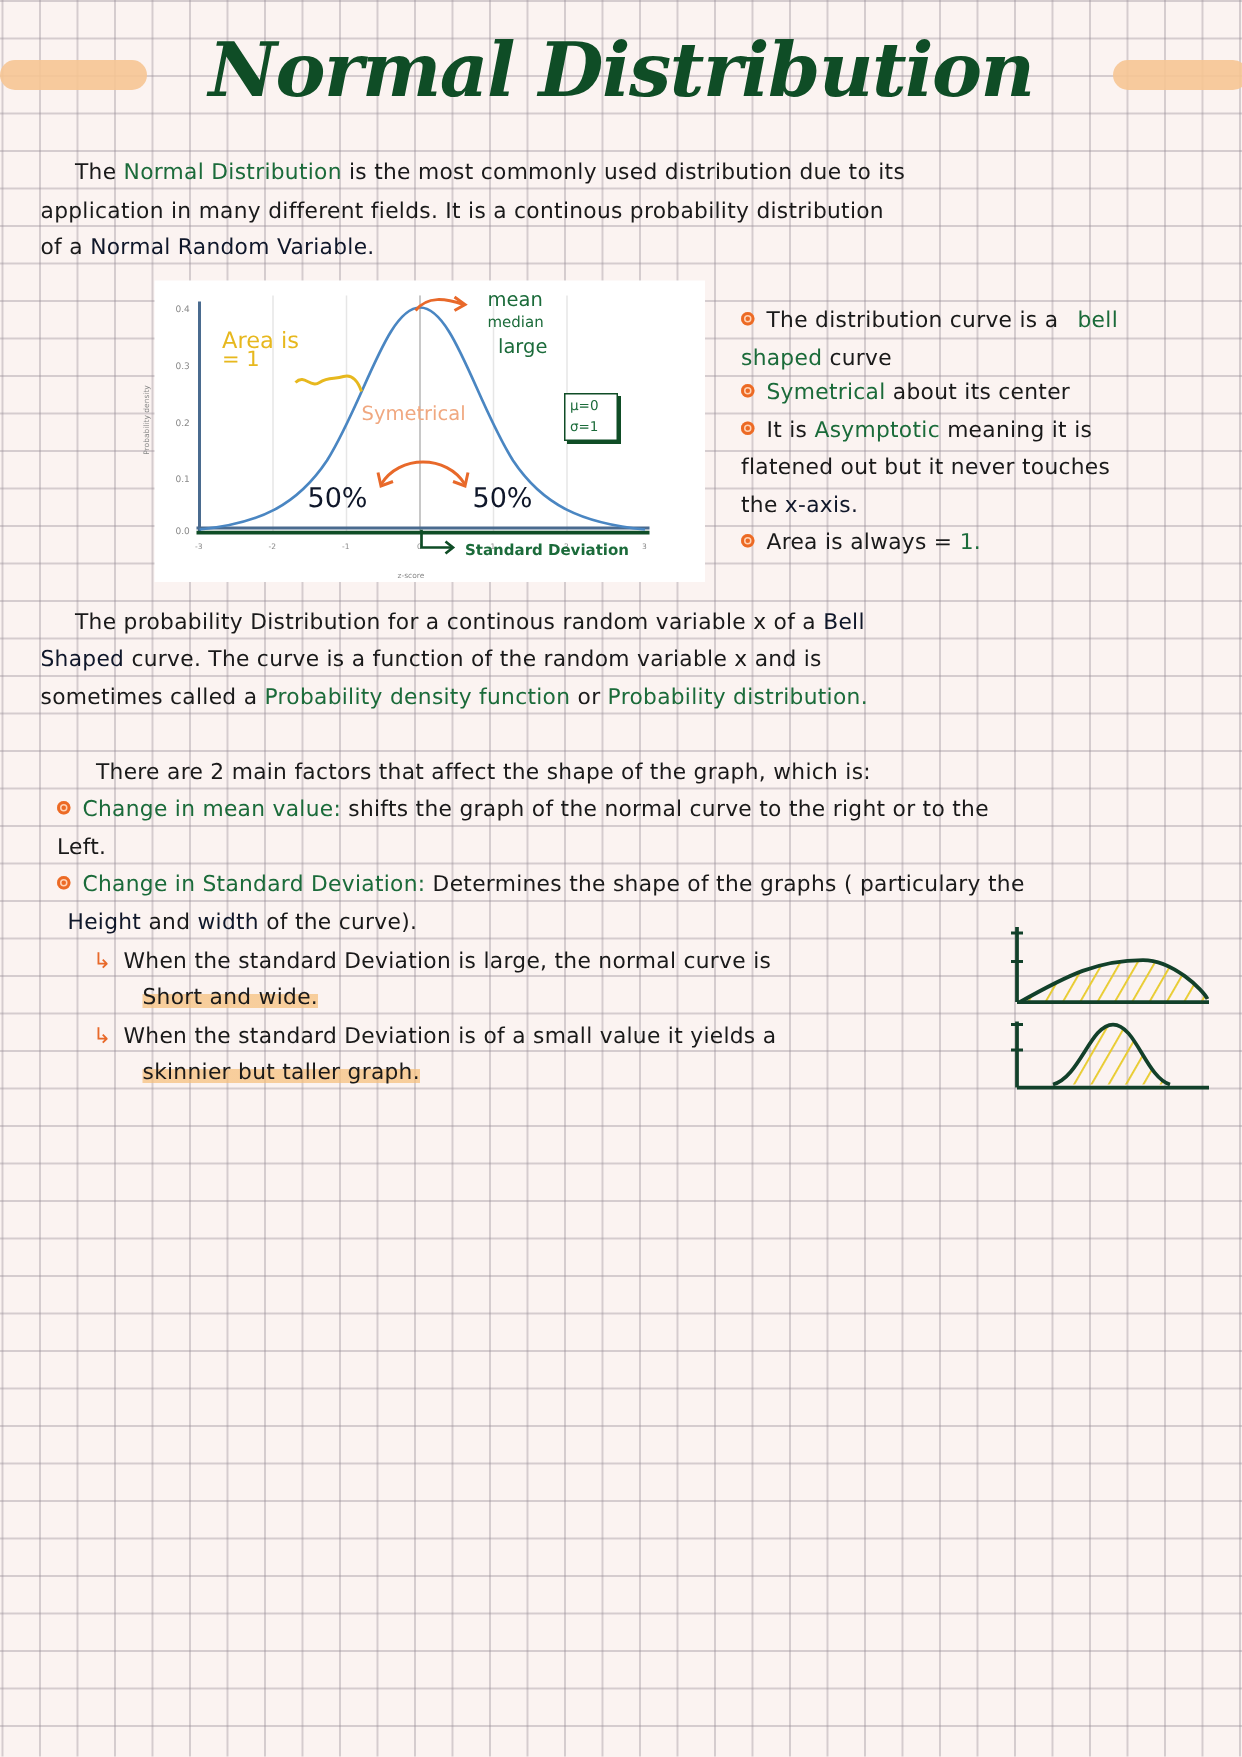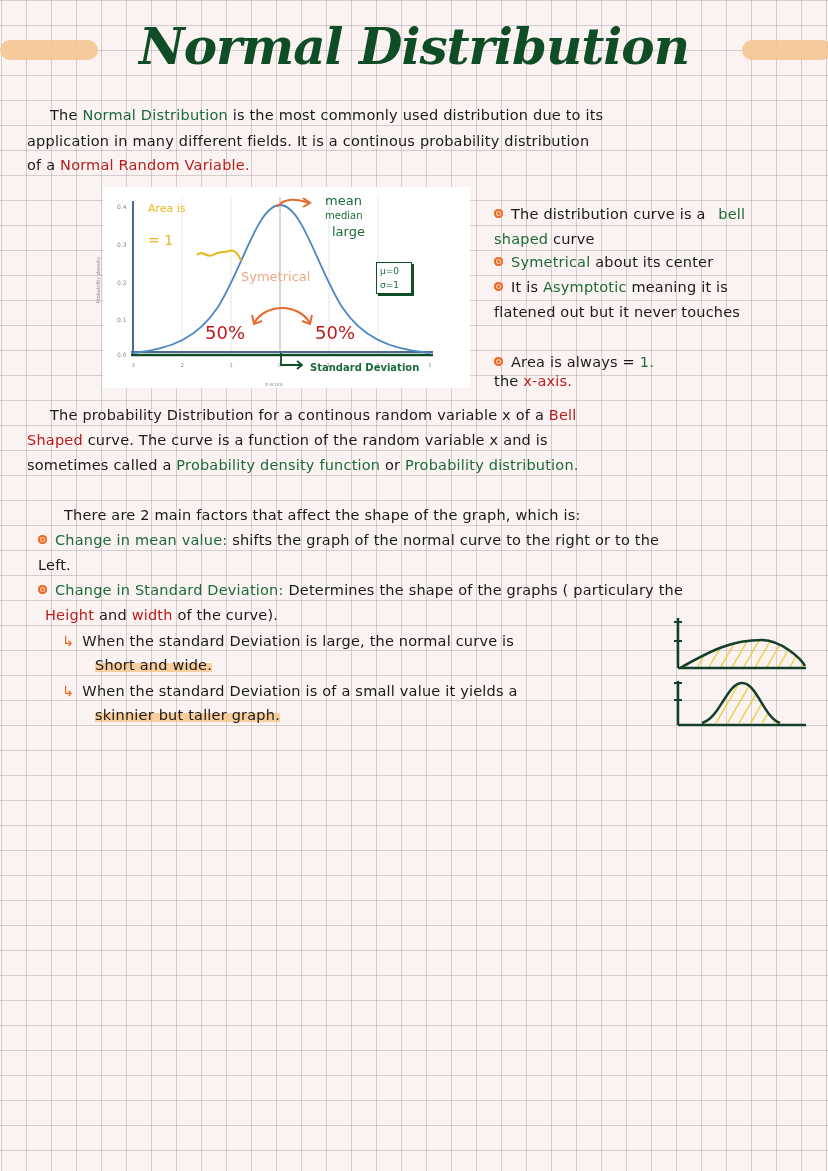--- a/index.html
+++ b/index.html
@@ -16,21 +16,21 @@
   }
   .abs { position:absolute; }
   .title {
     left:0; top:0; width:828px; text-align:center;
     font-family:"DejaVu Serif", serif; font-weight:bold; font-style:italic;
     font-size:50px; color:#0f4d26; line-height:94px; letter-spacing:-1px;
   }
   .hl-bar { background:#f6c594; border-radius:10px; height:20px; top:40px; opacity:0.9; }
   .line { position:absolute; font-size:14.5px; line-height:22px; white-space:nowrap; letter-spacing:0.2px; }
   .g { color:#1b6b3a; }
-  .o { color:#b91c1c;text-align:center; }
+  .o { color:#0f172a;text-align:center; }
   .y { color:#e7b81e; }
   .mark { background:linear-gradient(to bottom, transparent 35%, rgba(246,190,120,0.7) 35%, rgba(246,190,120,0.7) 95%, transparent 95%); }
   .bullet {
     display:inline-block; width:9px; height:9px; border-radius:50%;
     background:#ec6a25; margin-right:8px; vertical-align:1px;
     box-shadow: inset 0 0 0 2px #ec6a25, inset 0 0 0 3px #ffd3b5;
   }
   .arrow { color:#e8692a; margin-right:8px; }
   .chart-box { left:103px; top:187px; width:367px; height:201px; background:#ffffff; }
   .chart-box svg { display:block; }
@@ -84,21 +84,21 @@
 
   <div class="note" style="left:27px; top:170px; font-size:5px; color:#888;">-3</div>
   <div class="note" style="left:76px; top:170px; font-size:5px; color:#888;">-2</div>
   <div class="note" style="left:125px; top:170px; font-size:5px; color:#888;">-1</div>
   <div class="note" style="left:175px; top:170px; font-size:5px; color:#888;">0</div>
   <div class="note" style="left:224px; top:170px; font-size:5px; color:#888;">1</div>
   <div class="note" style="left:273px; top:170px; font-size:5px; color:#888;">2</div>
   <div class="note" style="left:325px; top:170px; font-size:5px; color:#888;">3</div>
   <div class="note" style="left:162px; top:189px; font-size:5px; color:#888;">z-score</div>
 
-  <div class="note y" style="left:45px; top:14px; font-size:11px;">Area is</div>
+  <div class="note y" style="left:45px; top:32px; font-size:15px;">Area is</div>
   <div class="note y" style="left:45px; top:45px; font-size:14px;">= 1</div>
   <svg class="abs" style="left:92px; top:58px;" width="50" height="20">
     <path d="M2,10 C8,4 12,14 18,10 C24,6 28,8 34,6 C40,4 44,10 46,16" fill="none" stroke="#e7b81e" stroke-width="2"></path>
   </svg>
   <svg class="abs" style="left:172px; top:8px;" width="40" height="16">
     <path d="M2,12 C10,2 22,4 34,8" fill="none" stroke="#e8692a" stroke-width="2"></path>
     <path d="M28,3 L35,8 L28,12" fill="none" stroke="#e8692a" stroke-width="2"></path>
   </svg>
   <div class="note g" style="left:222px; top:6px; font-size:13px;">mean</div>
   <div class="note g" style="left:222px; top:21px; font-size:10px;">median</div>
@@ -134,21 +134,21 @@
   <span>about its center</span>
 </div>
 <div class="line" style="left:494px; top:276px;">
   <span class="bullet"></span><span>It is</span>
   <span class="g">Asymptotic</span>
   <span>meaning it is</span>
 </div>
 <div class="line" style="left:494px; top:301px;">
   <span>flatened out  but it never touches</span>
 </div>
-<div class="line" style="left:494px; top:326px;margin-top:44px;">
+<div class="line" style="left:494px; top:326px;">
   <span>the</span>
   <span class="o">x-axis.</span>
 </div>
 <div class="line" style="left:494px; top:351px;text-align:center;">
   <span class="bullet"></span><span>Area is always =</span>
   <span class="g">1.</span>
 </div>
 
 <div class="line" style="left:50px; top:404px;">
   <span>The probability Distribution for a continous random variable x of a</span>

